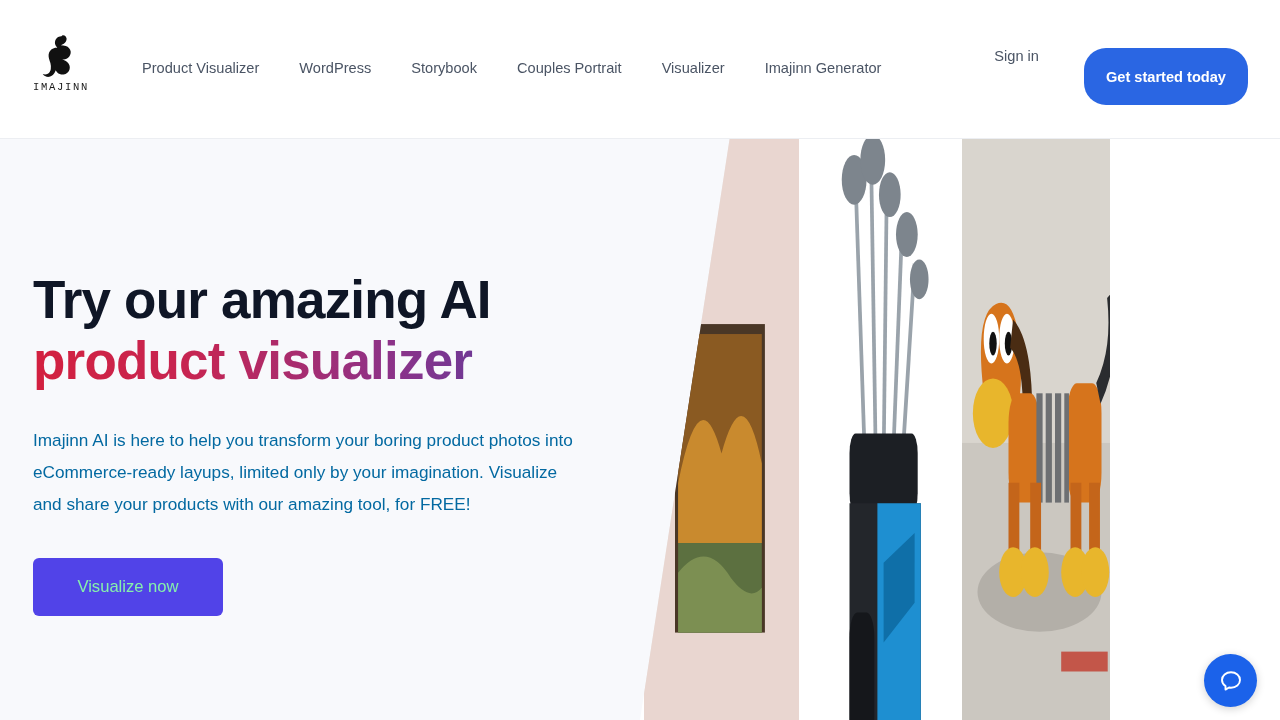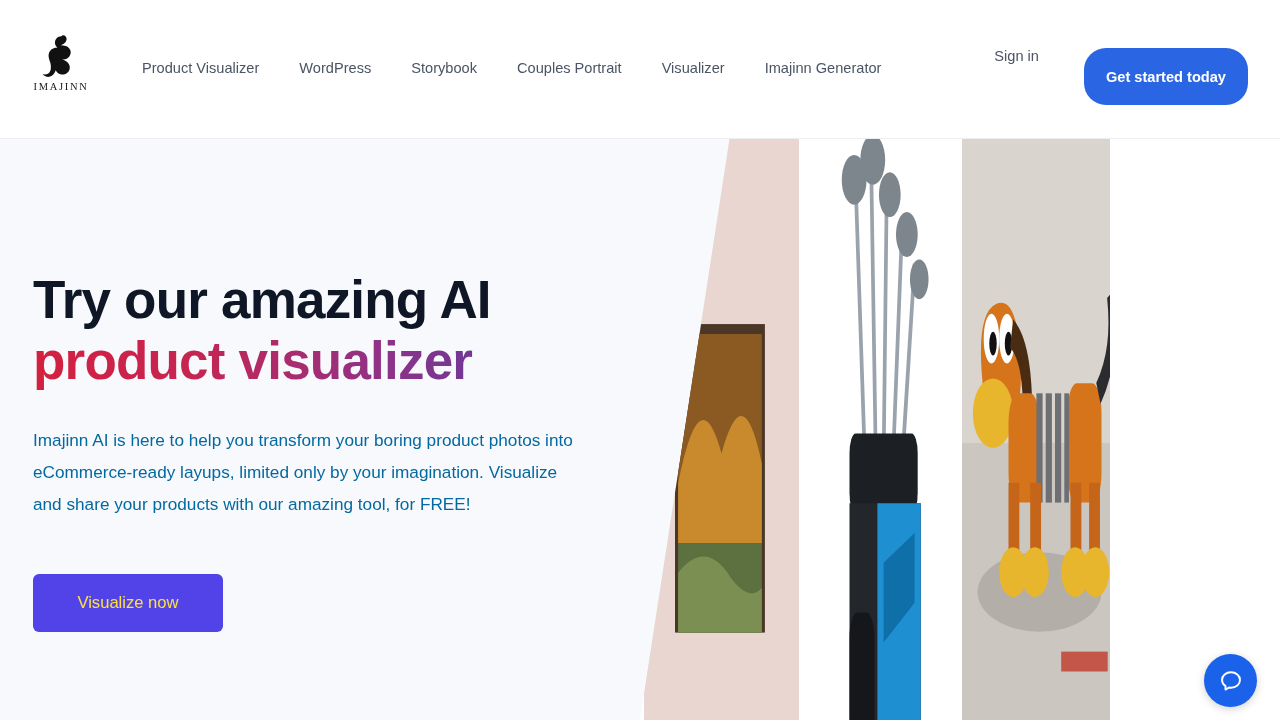--- a/index.html
+++ b/index.html
@@ -47,21 +47,21 @@
   }
   .logo-mark {
     width: 40px;
     height: 46px;
     display: block;
   }
   .logo-word {
     font-size: 10.5px;
     letter-spacing: 1.7px;
     color: #1a1a1a;
-    font-family: Liberation Serif, serif;
+    font-family: Liberation Mono, monospace;
     margin-top: 1px;
     white-space: nowrap;
   }
 
   .nav {
     position: absolute;
     left: 142px;
     top: 59px;
     display: flex;
     align-items: center;
@@ -146,29 +146,29 @@
   .subcopy {
     margin-top: 33px;
     font-size: 17.2px;
     line-height: 32px;
     color: #0369a1;
     width: 540px;
     font-family: "Liberation Sans", sans-serif;
   }
 
   .visualize-btn {
-    margin-top: 54px;
+    margin-top: 38px;
     display: inline-flex;
     align-items: center;
     justify-content: center;
     width: 190px;
     height: 58px;
     border-radius: 6px;
     background: #5143e8;
-    color: #fde047;
+    color: #86efac;
     font-size: 16.6px;
     border: none;
     cursor: pointer;
     font-family: "Liberation Sans", sans-serif;
   }
 
   
   .collage-wrap {
     position: absolute;
     top: 0;

